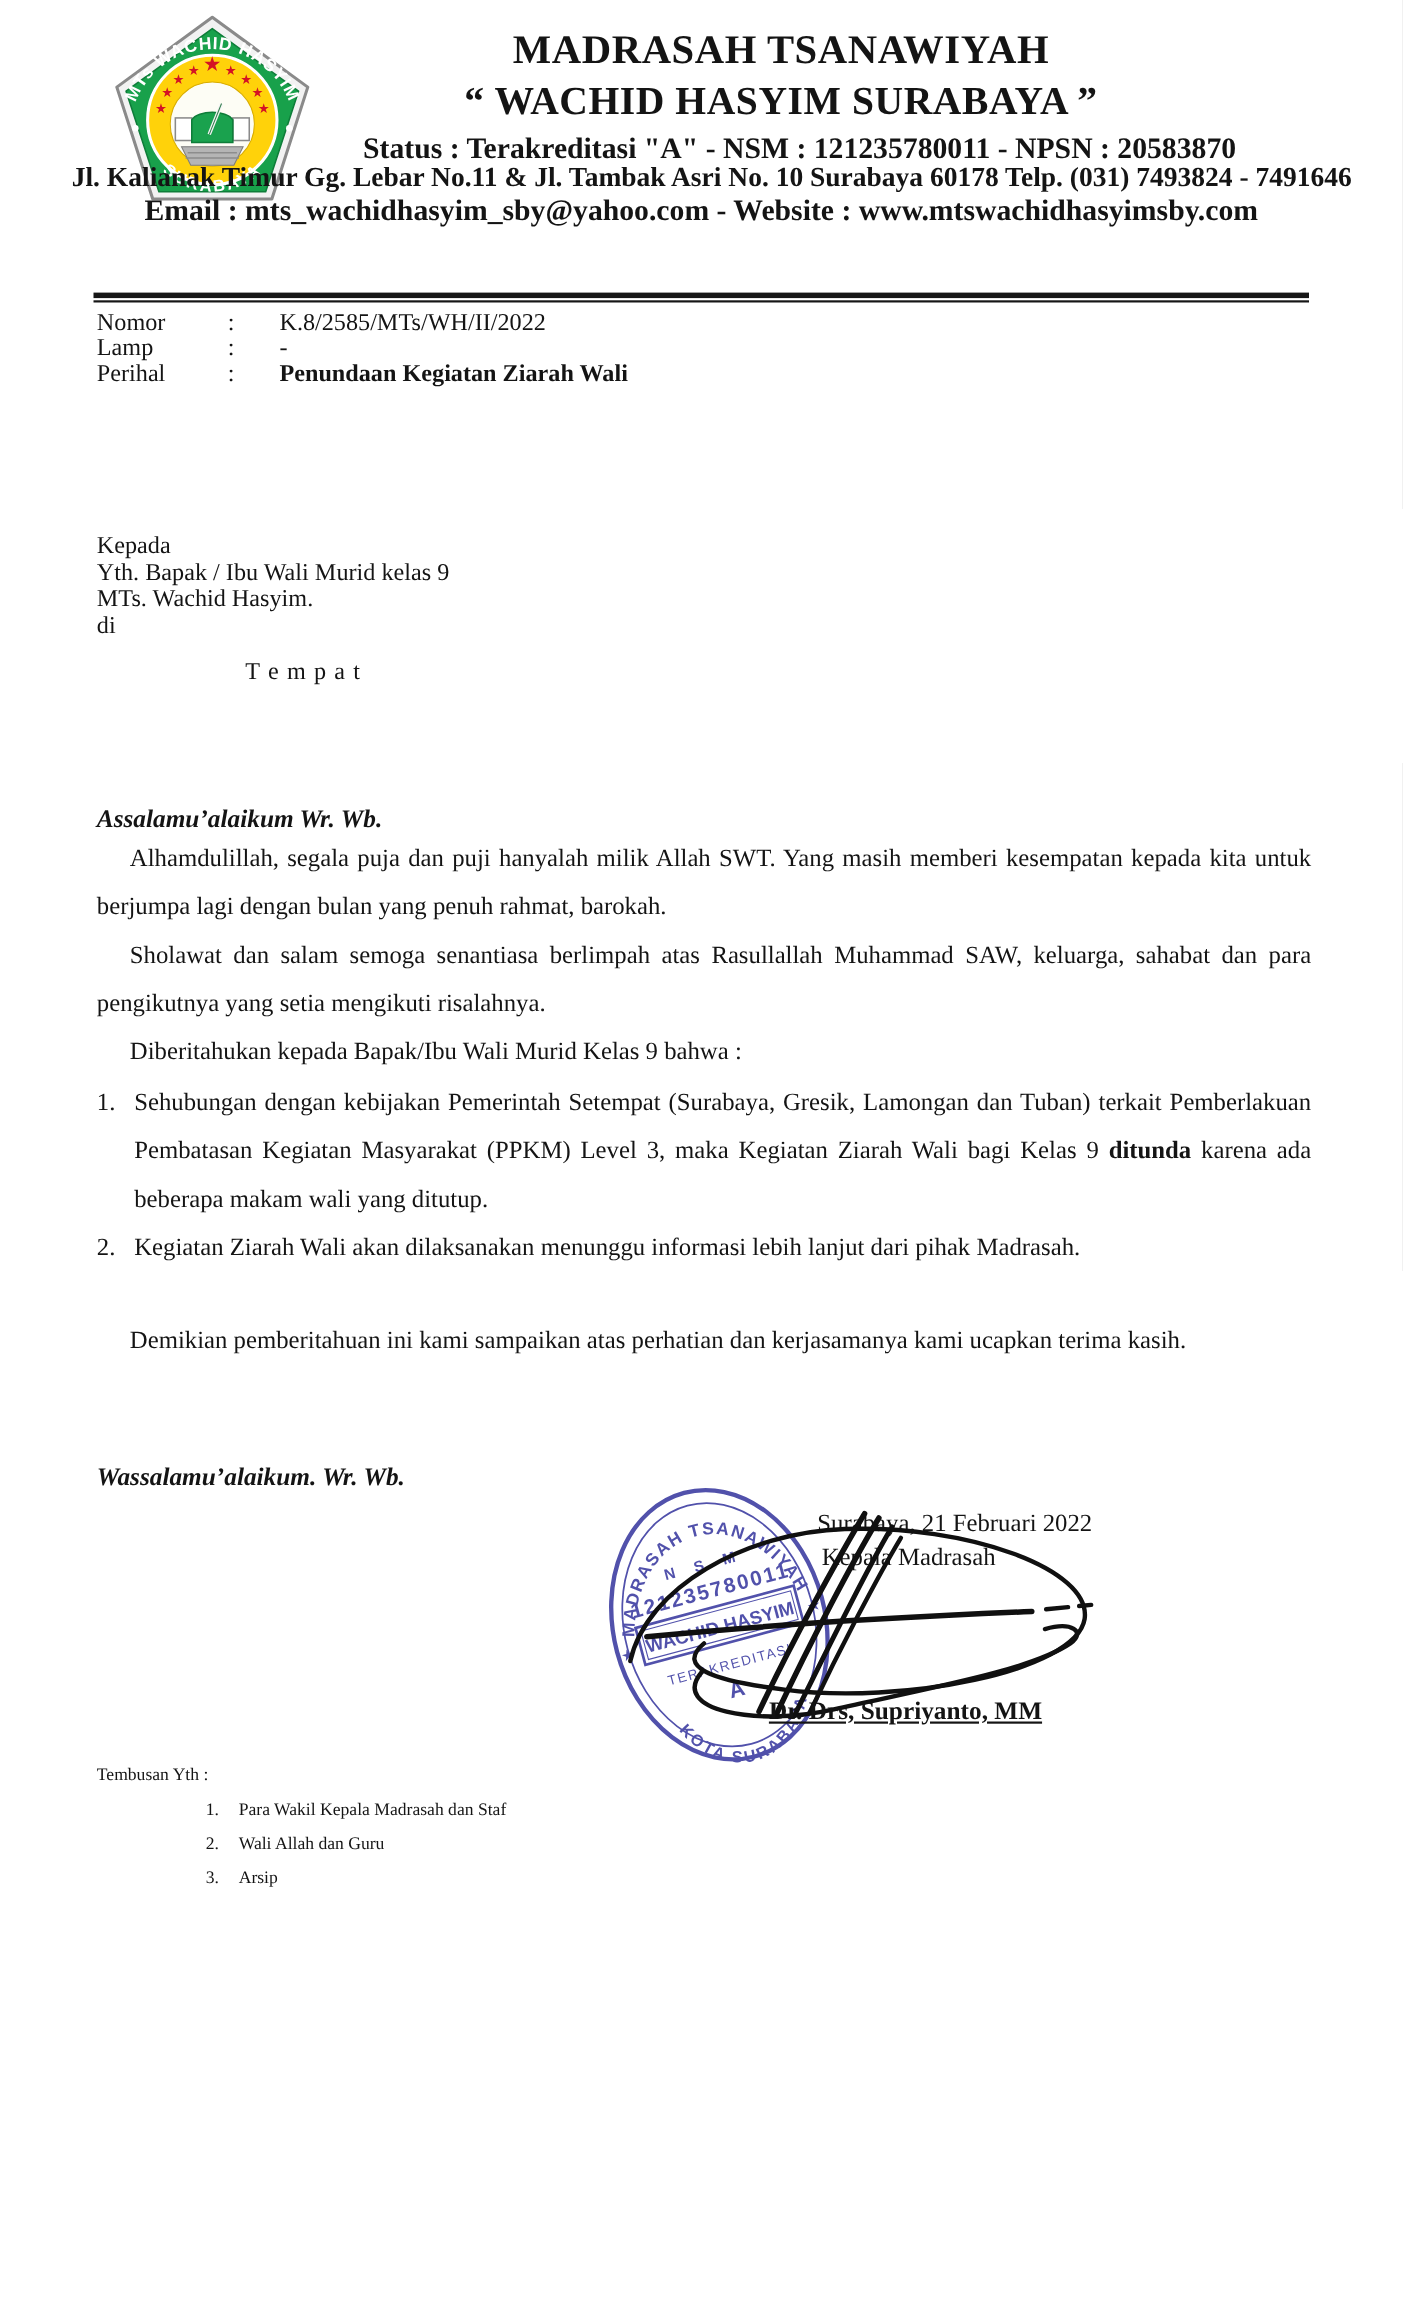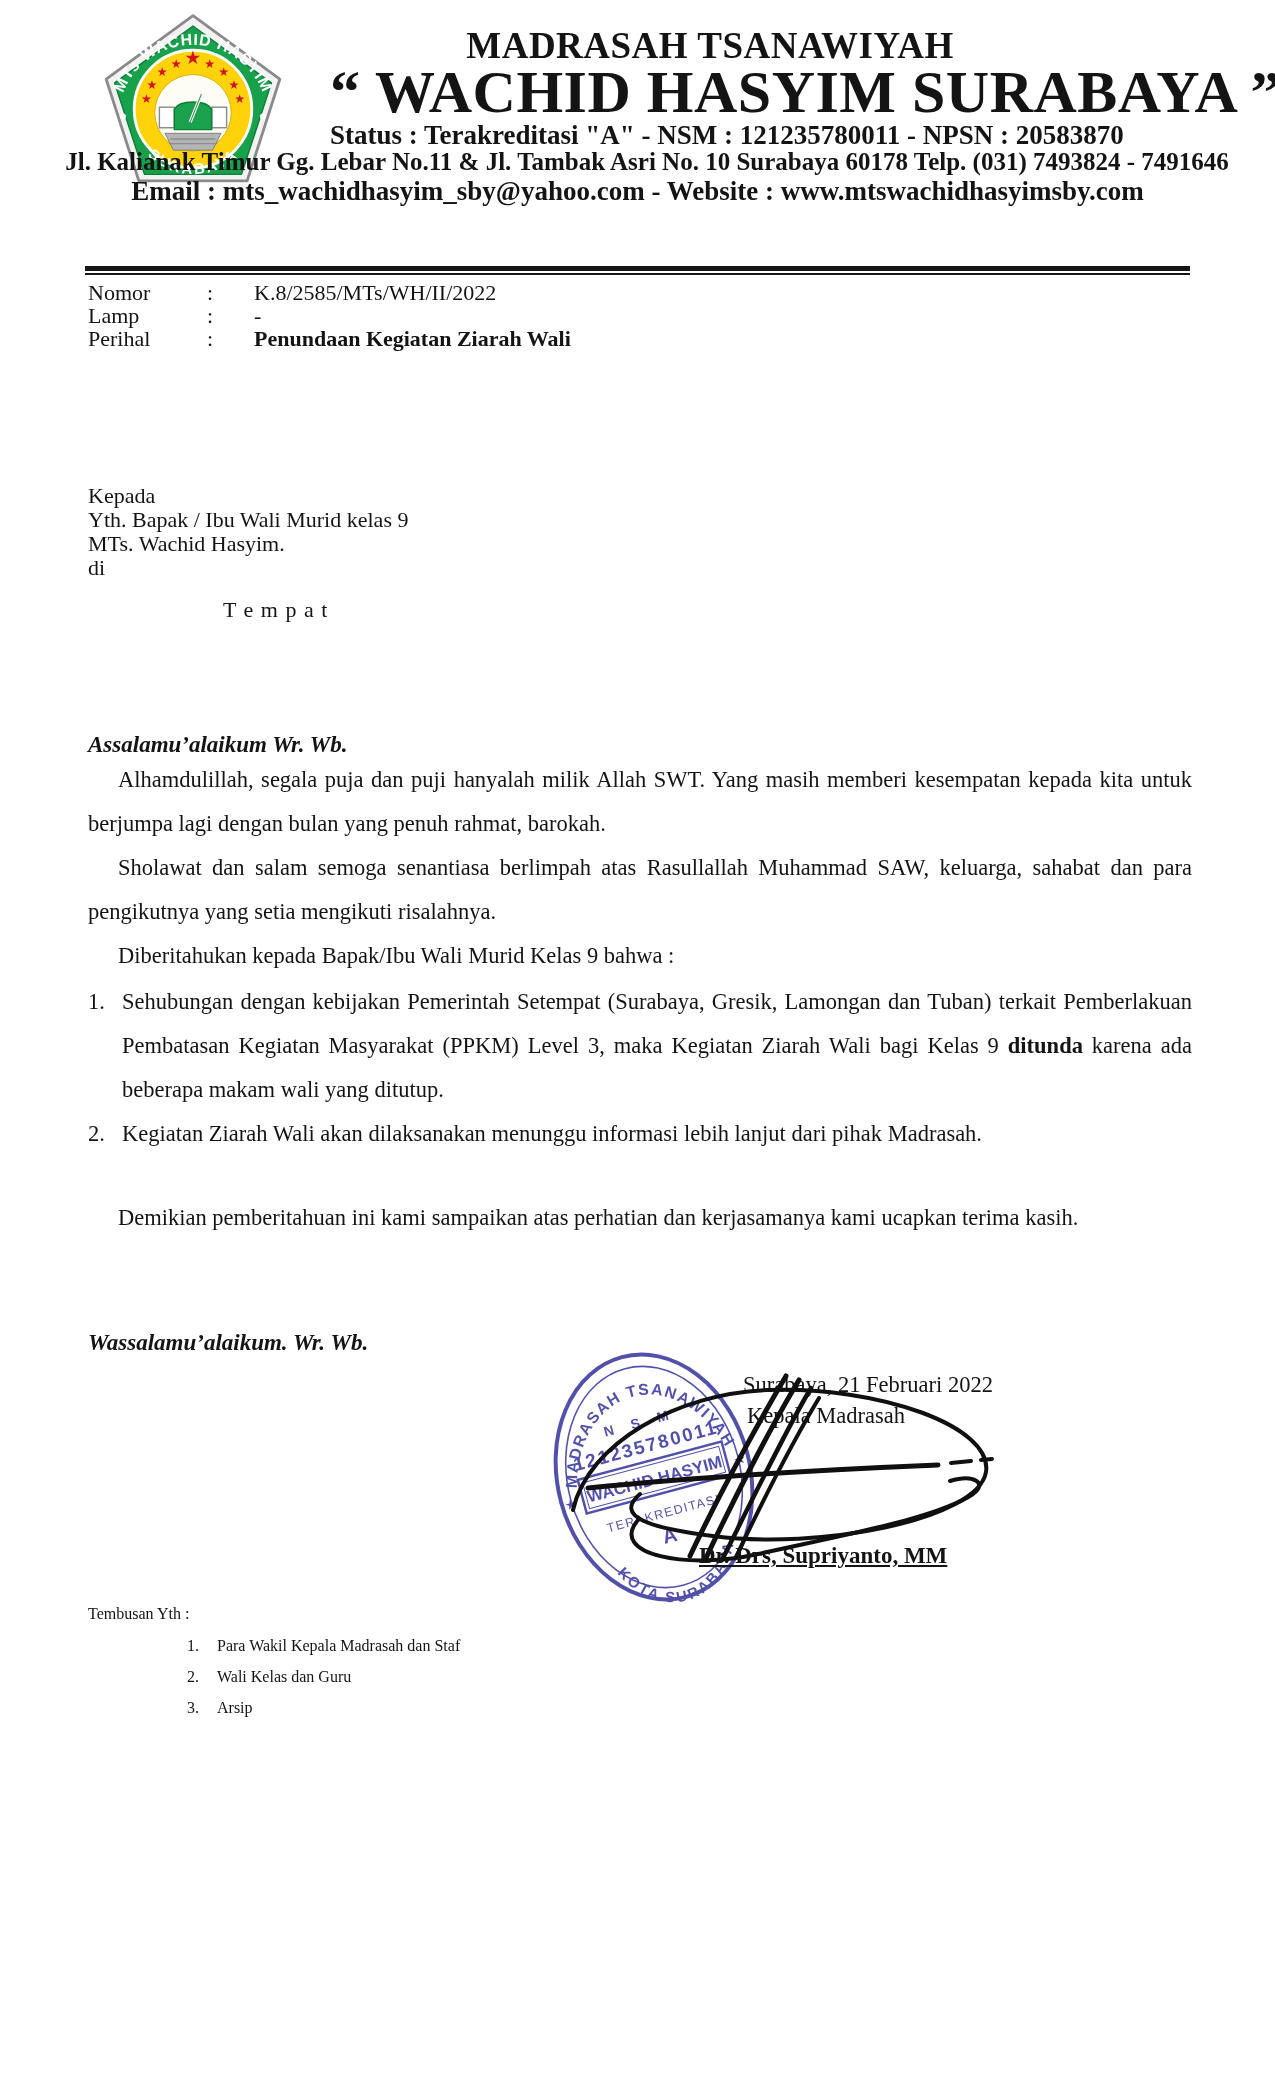--- a/index.html
+++ b/index.html
@@ -6,21 +6,21 @@
   html,body { background:#e8e8e8; }
   .page {
     position:relative; width:1275px; height:2100px; background:#ffffff;
     margin:0 auto; overflow:hidden;
     font-family:"Liberation Serif", serif; color:#141414;
   }
   
   .logo-box { position:absolute; left:95px; top:12px; width:196px; height:196px; }
   .header-top { position:absolute; left:330px; top:24px; width:760px; text-align:center; white-space:nowrap; }
   .h-line1 { font-size:37px; font-weight:bold; letter-spacing:.5px; }
-  .h-line2 { font-size:60px; font-weight:bold; line-height:50px; letter-spacing:.5px; }
+  .h-line2 { font-size:36px; font-weight:bold; line-height:50px; letter-spacing:.5px; }
   .h-line3 { font-size:27px; font-weight:bold; margin-top:3px; }
   .header-wide { position:absolute; left:0; width:1275px; text-align:center; white-space:nowrap; font-weight:bold; }
   .h-line4 { top:148px; font-size:25px;padding-left:19px; }
   .h-line5 { top:176px; font-size:27px; }
   .rule { position:absolute; left:85px; top:266px; width:1105px; border-top:5px solid #161616; }
   .rule:after { content:""; display:block; margin-top:2px; border-top:2px solid #161616; }
 
   
   .meta { position:absolute; left:88px; top:281px; font-size:22px; line-height:23px; }
   .meta-row { display:flex;gap:33px; }
@@ -213,21 +213,21 @@
 
   <div class="cc">
     <div class="cc-title">Tembusan Yth :</div>
     <div class="cc-list">
       <div class="cc-item">
         <span class="cc-num">1.</span>
         <span>Para Wakil Kepala Madrasah dan Staf</span>
       </div>
       <div class="cc-item">
         <span class="cc-num">2.</span>
-        <span>Wali Kelas dan Guru</span>
+        <span>Wali Allah dan Guru</span>
       </div>
       <div class="cc-item">
         <span class="cc-num">3.</span>
         <span>Arsip</span>
       </div>
     </div>
   </div>
 
 </div>
 

